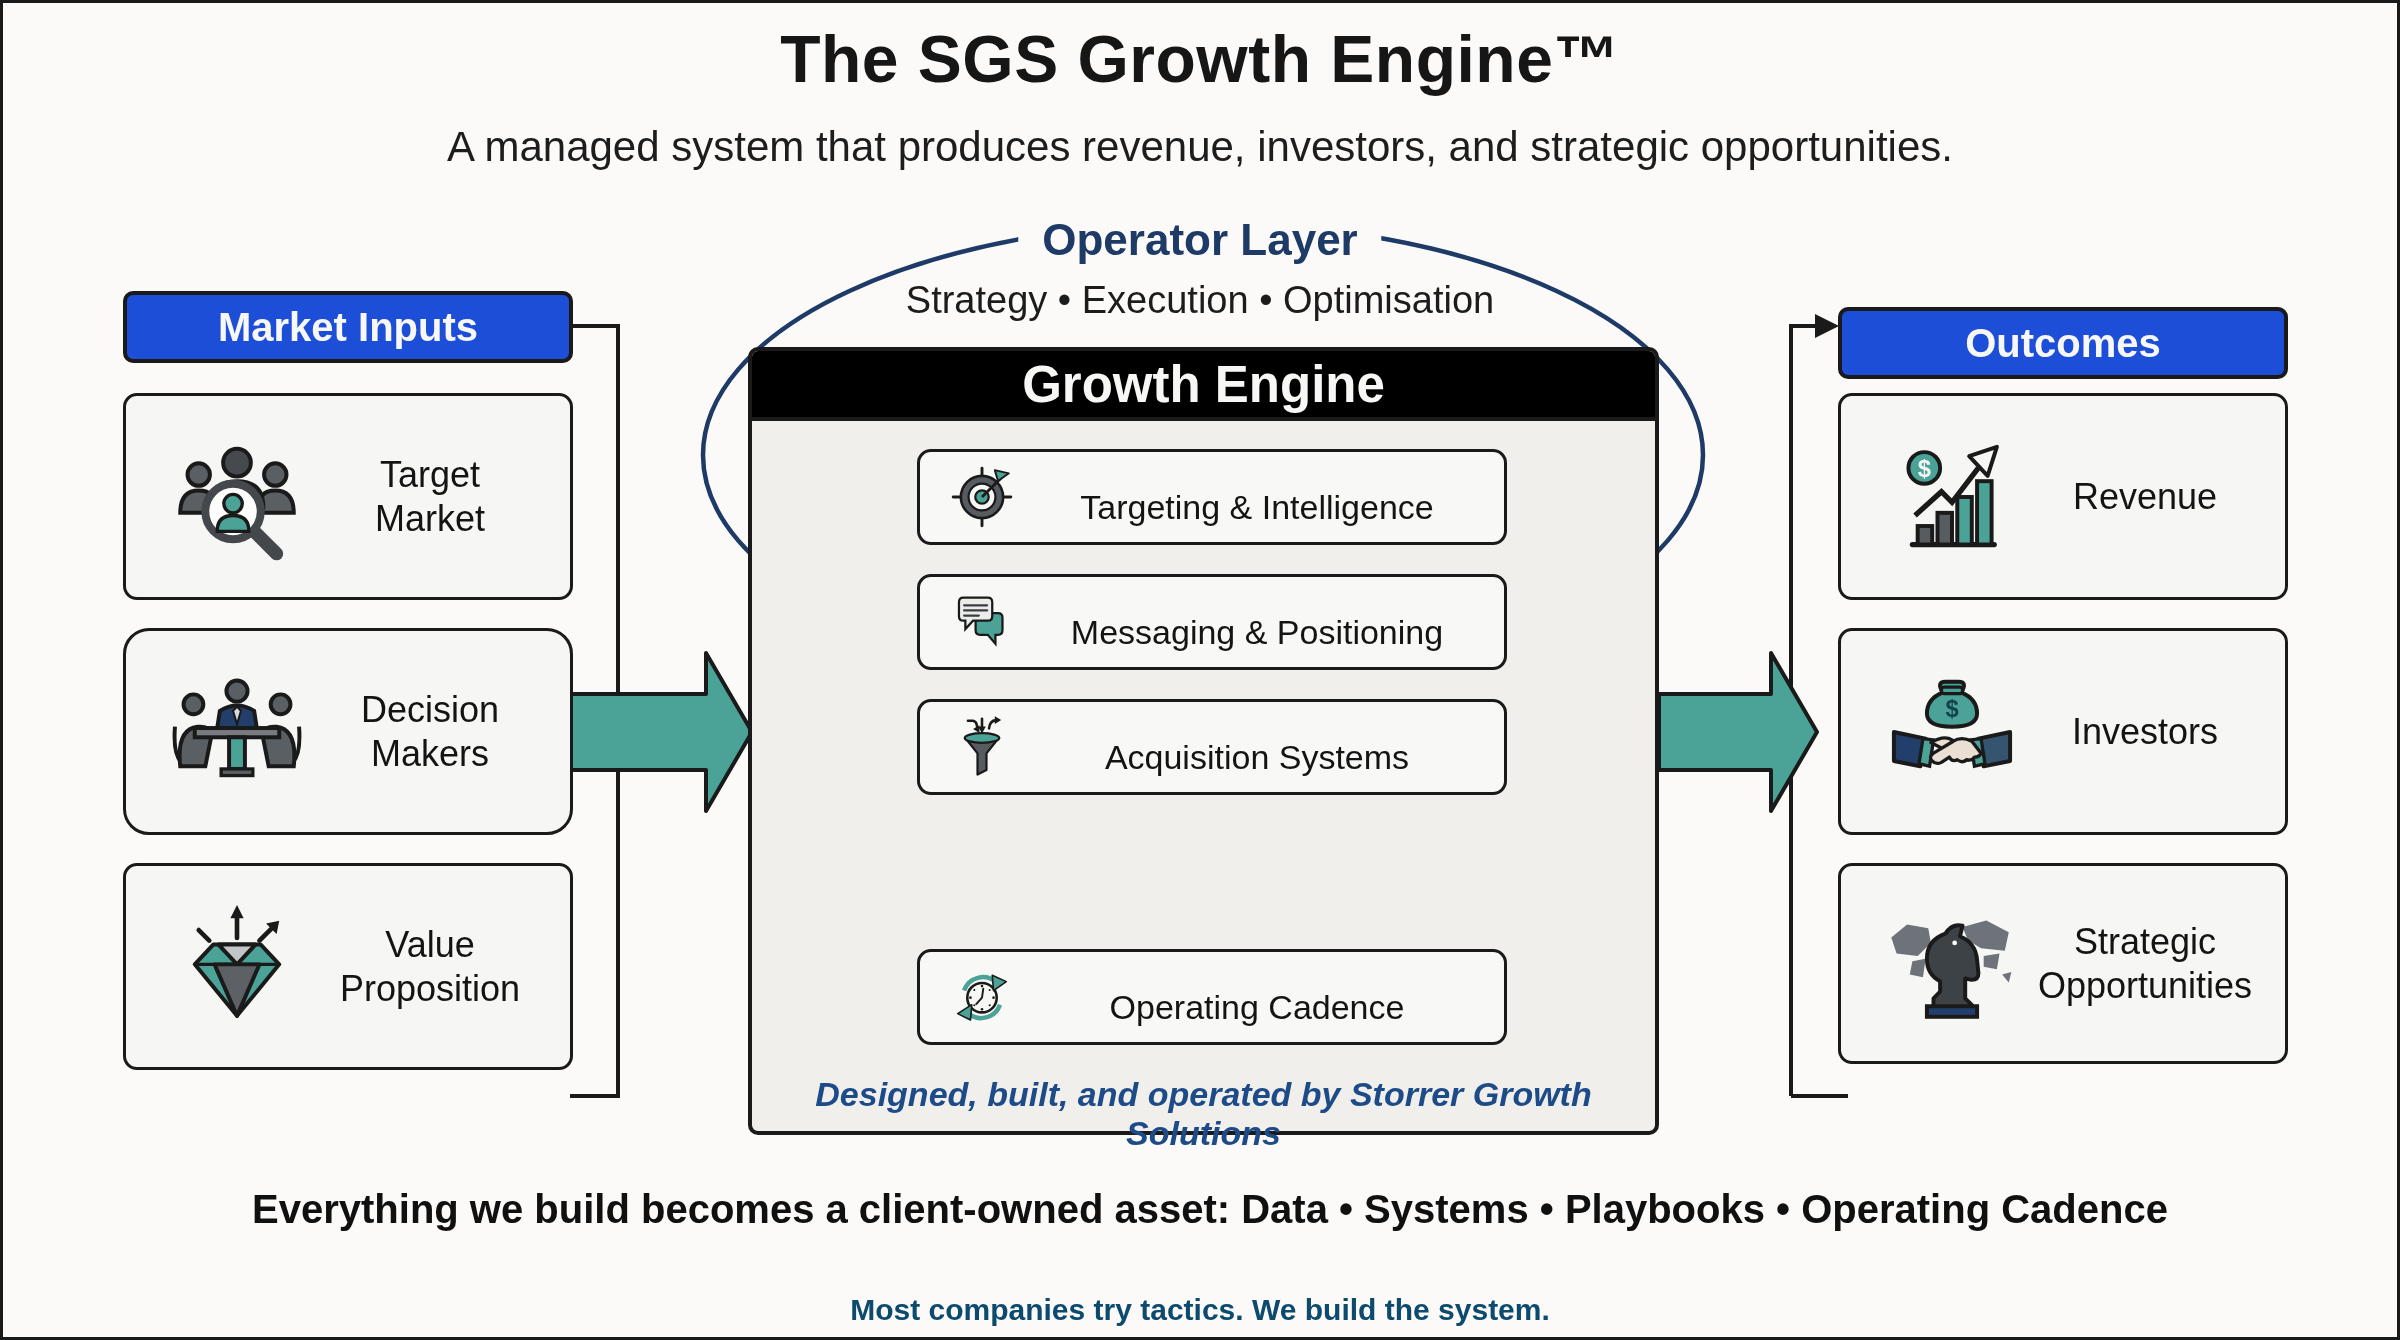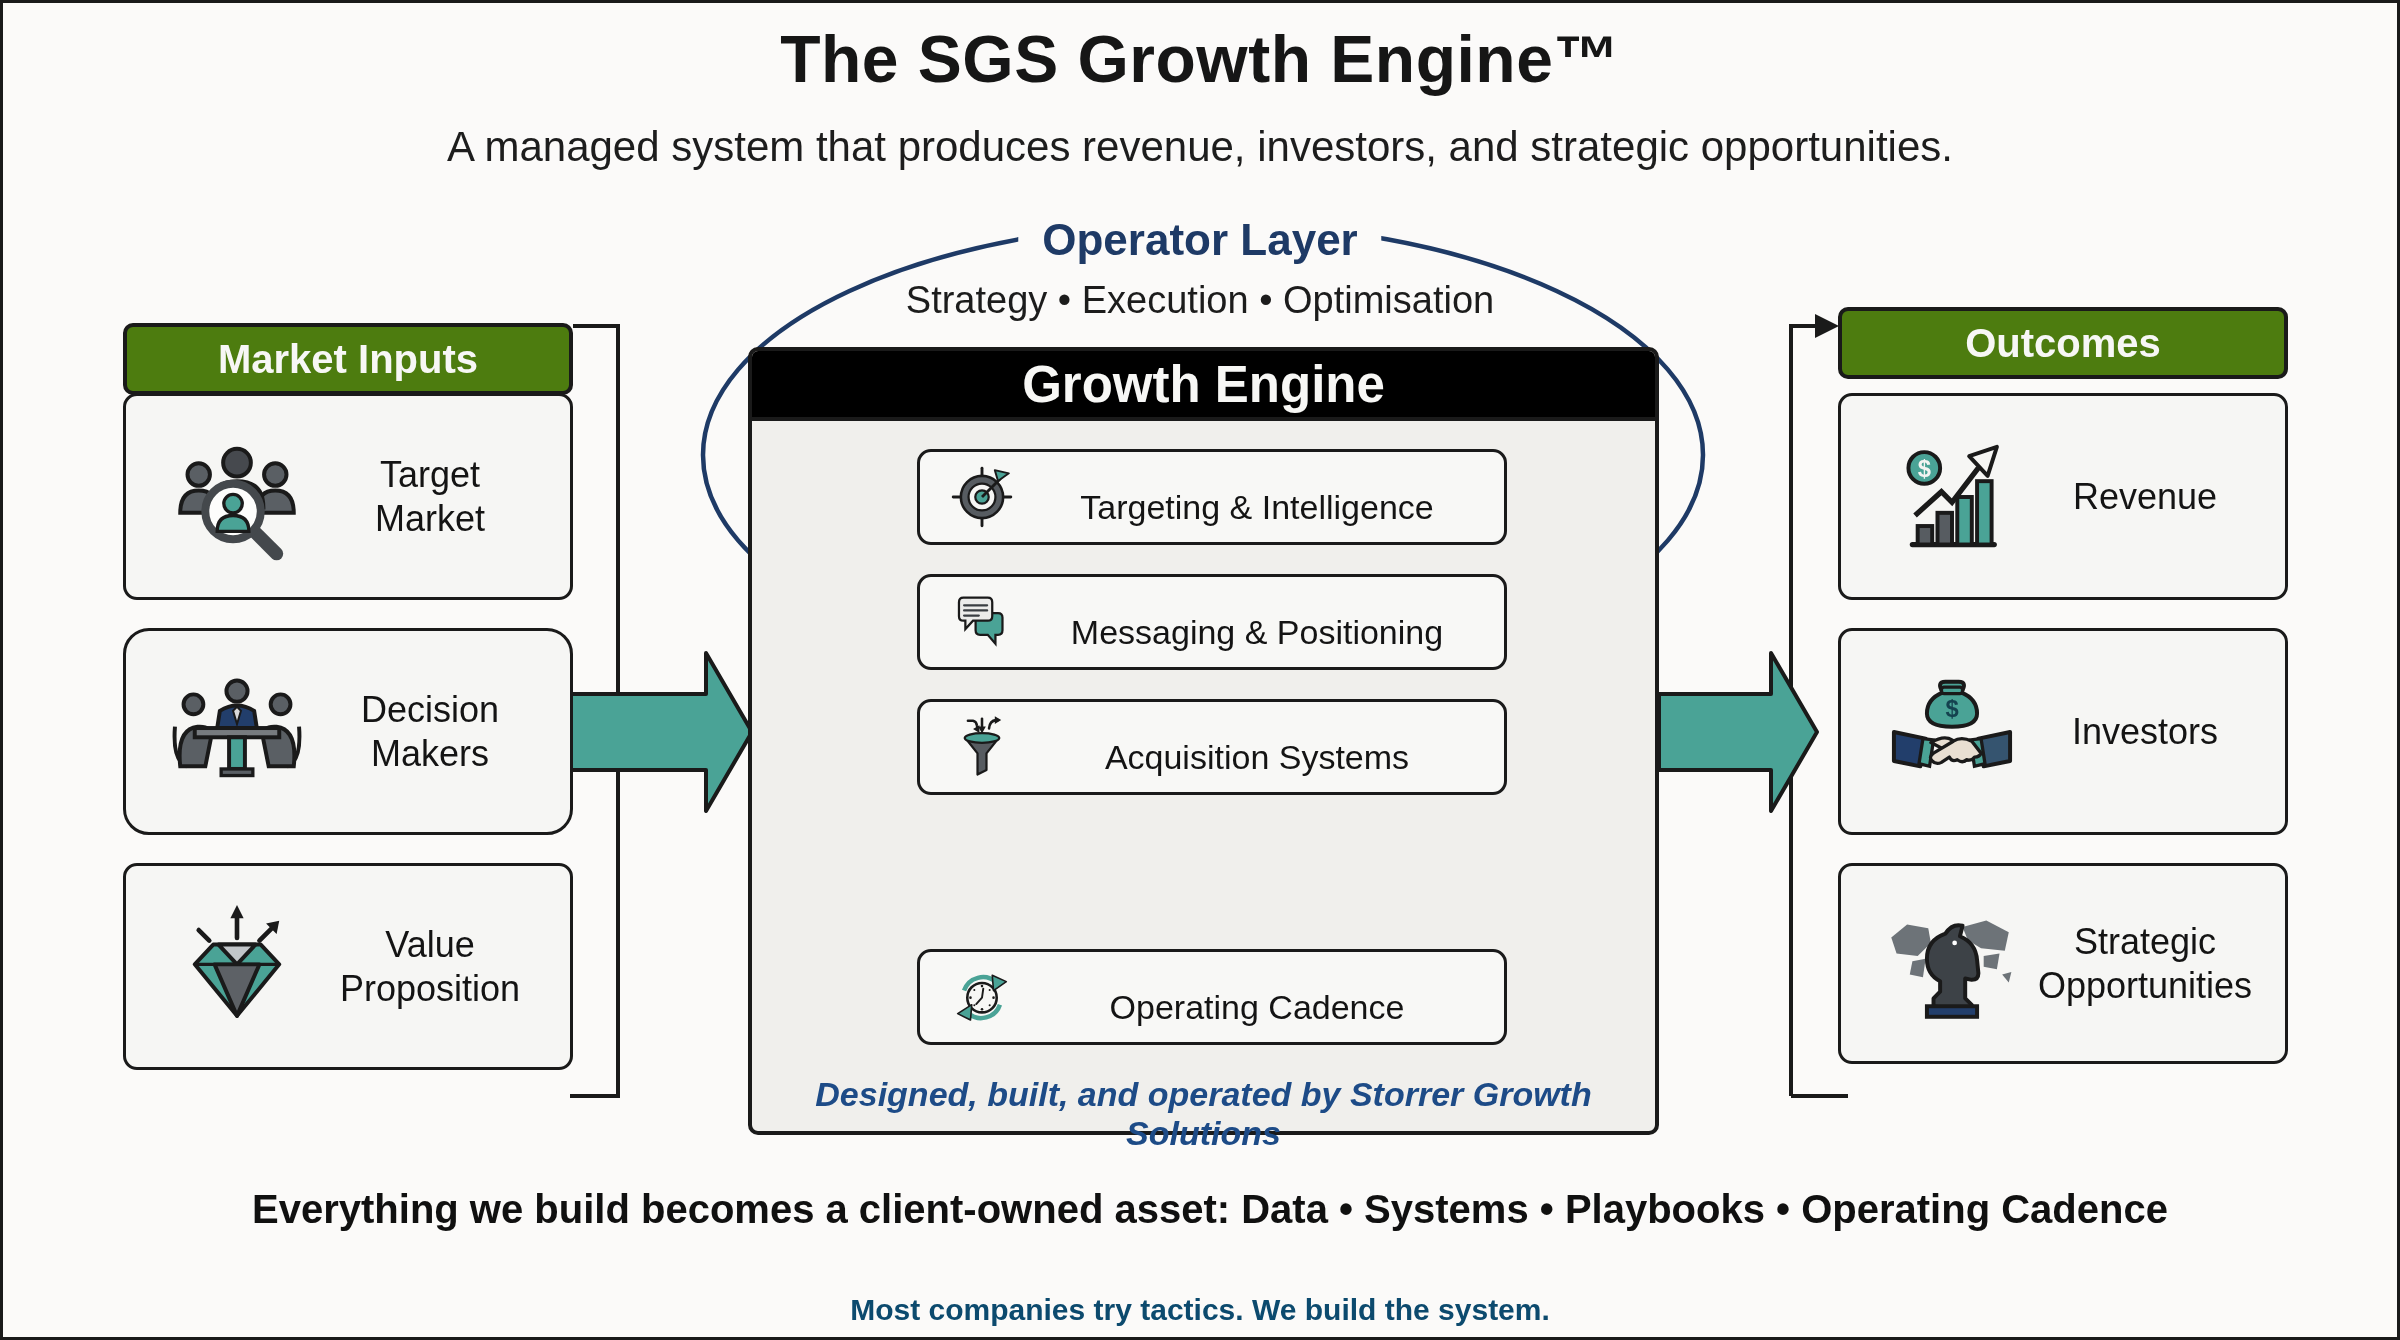--- a/index.html
+++ b/index.html
@@ -14,23 +14,23 @@
   
   .title{left:0;right:0;top:18px;font-size:66px;font-weight:600;letter-spacing:.5px;}
   .subtitle{left:0;right:0;top:120px;font-size:42px;font-weight:500;color:#1d1d1d;}
   
   .op-label{left:50%;top:212px;transform:translateX(-50%);z-index:4;
     background:#fbfaf9;padding:0 24px;font-size:44px;font-weight:700;color:#1e3a66;}
   .op-sub{left:0;right:0;top:276px;font-size:38px;font-weight:500;color:#1c1c1c;z-index:3;}
   
   .wires{left:0;top:0;z-index:1;}
   
-  .hdr{background:#4d7c0f;border:4px solid #1a1a1a;border-radius:10px;
+  .hdr{background:#1d4ed8;border:4px solid #1a1a1a;border-radius:10px;
     color:#f7f7f5;font-size:40px;font-weight:700;display:flex;align-items:center;justify-content:center;
-    z-index:2;box-sizing:border-box;margin-top:32px;}
+    z-index:2;box-sizing:border-box;}
   .card{background:#f6f6f4;border:3.5px solid #1a1a1a;border-radius:14px;z-index:2;box-sizing:border-box;
     display:flex;align-items:center;padding:0 18px 0 26px;}
   .card .icon-wrap{width:170px;display:flex;align-items:center;justify-content:center;flex:none;}
   .card .icon-wrap svg{width:132px;height:132px;}
   .card .card-label{flex:1;text-align:center;font-size:36px;font-weight:500;line-height:1.22;color:#141414;padding-right:14px;}
   
   .engine{left:745px;top:344px;width:911px;height:788px;background:#f0efec;
     border:4px solid #1a1a1a;border-radius:10px;z-index:2;box-sizing:border-box;}
   .engine-hdr{position:absolute;left:0;right:0;top:0;height:66px;background:#000000;
     border-bottom:4px solid #1a1a1a;border-radius:6px 6px 0 0;
@@ -230,21 +230,21 @@
           <path d="M78,62 A31,31 0 0 1 28,75" fill="none" stroke="#4aa396" stroke-width="7"></path>
           <polygon points="34,62 12,76 32,86" fill="#4aa396" stroke="#1a1a1a" stroke-width="2.5" stroke-linejoin="round"></polygon>
         </svg>
       </span>
       <span class="row-label">Operating Cadence</span>
     </div>
 
     <div class="engine-caption">Designed, built, and operated by Storrer Growth Solutions</div>
   </div>
 
-  <div class="abs hdr" style="left:1835px;top:272px;width:450px;height:72px;">Outcomes</div>
+  <div class="abs hdr" style="left:1835px;top:304px;width:450px;height:72px;">Outcomes</div>
 
   <div class="abs card" style="left:1835px;top:390px;width:450px;height:207px;">
     <span class="icon-wrap">
       <svg viewBox="0 0 100 100">
         <line x1="20" y1="86" x2="82" y2="86" stroke="#1a1a1a" stroke-width="4" stroke-linecap="round"></line>
         <g stroke="#1a1a1a" stroke-width="3">
           <rect x="24" y="72" width="11" height="14" fill="#575c61"></rect>
           <rect x="39" y="62" width="11" height="24" fill="#575c61"></rect>
           <rect x="54" y="50" width="11" height="36" fill="#4aa396"></rect>
           <rect x="69" y="38" width="11" height="48" fill="#4aa396"></rect>

